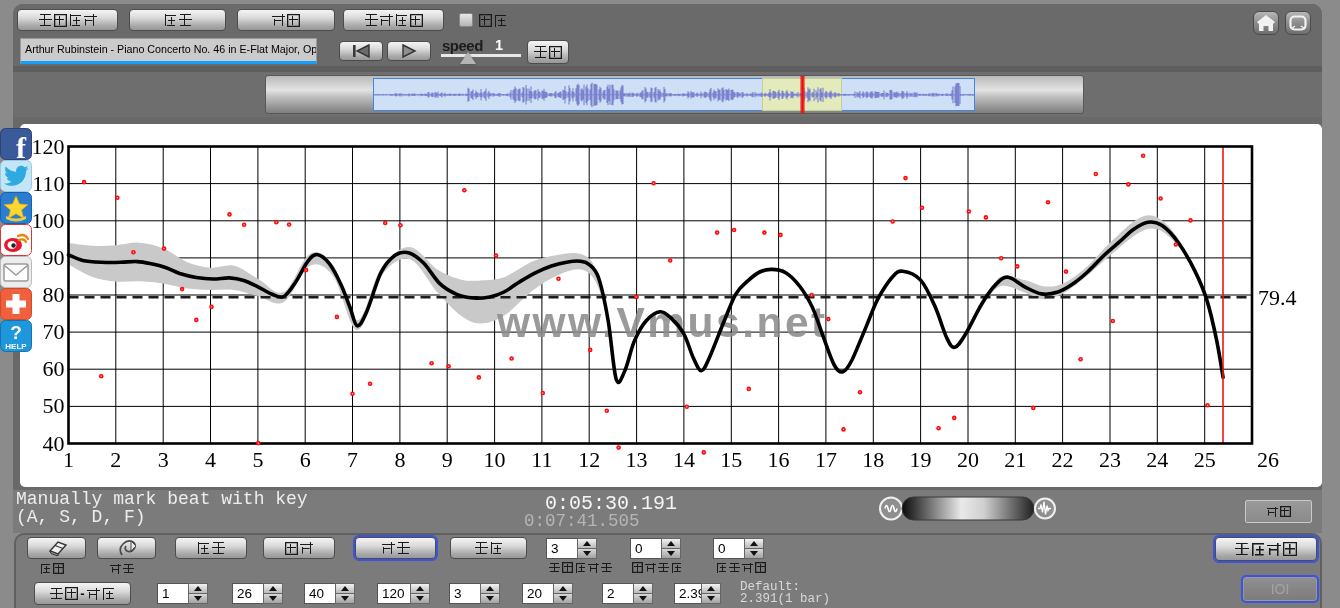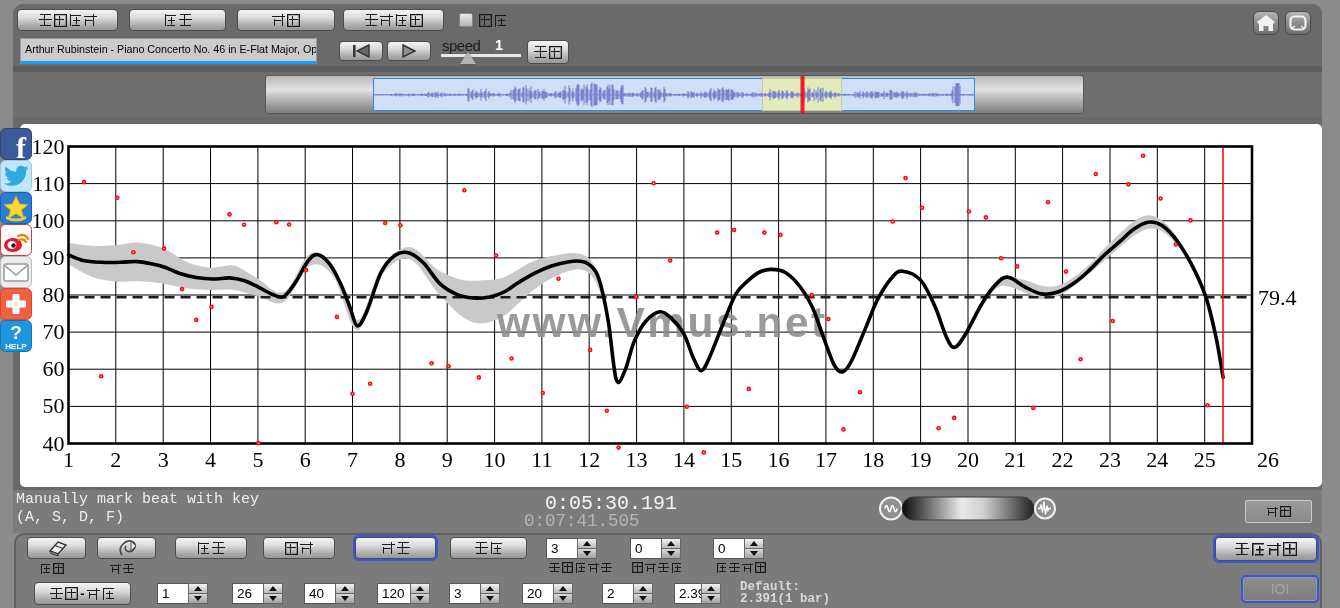--- a/index.html
+++ b/index.html
@@ -281,21 +281,21 @@
       <rect x="3" y="1" width="2.6" height="12" fill="#3a3a3a"></rect>
       <path d="M19,1 L7,7 L19,13 Z" fill="#6b6b6b" stroke="#333" stroke-width="1.4"></path>
     </svg>
   </div>
 <div class="btn" style="left:387px;top:41px;width:44px;height:20px">
 <svg width="18" height="14" viewBox="0 0 18 14">
       <path d="M3,1 L15,7 L3,13 Z" fill="#8f8f8f" stroke="#333" stroke-width="1.4"></path>
     </svg>
   </div>
 
-<div class="abs" style="left:442px;top:37px;font-size:15px;color:#1c1c1c;font-weight:normal;letter-spacing:-0.5px">speed</div>
+<div class="abs" style="left:442px;top:37px;font-size:15px;color:#1c1c1c;font-weight:bold;letter-spacing:-0.5px">speed</div>
 <div class="abs" style="left:495px;top:37px;font-size:14.5px;color:#fff;font-weight:bold">1</div>
 <div class="abs" style="left:441px;top:54px;width:80px;height:2.5px;background:#e8e8e8"></div>
 <div class="abs" style="left:460px;top:52px;width:0;height:0;border-left:8px solid transparent;border-right:8px solid transparent;border-bottom:12px solid #b5b5b5;filter:drop-shadow(0 1px 1px #555)"></div>
 <div class="btn" style="left:527px;top:40px;width:42px;height:24px">
     <span class="cj k1"></span>
     <span class="cj k2"></span>
   </div>
 
 <div class="abs" style="left:1253px;top:11px;width:26px;height:24px;background:linear-gradient(180deg,#b7b7b7,#8d8d8d 50%,#6e6e6e);border:1px solid #4a4a4a;border-radius:6px">
 <svg width="24" height="22" viewBox="0 0 24 22">
@@ -343,21 +343,21 @@
 
 <rect x="0.5" y="160.5" width="31" height="31" rx="5" fill="#f0603f" stroke="#d14a2e"></rect>
 <rect x="12.5" y="166" width="7" height="20" fill="#fff"></rect>
 <rect x="6" y="172.5" width="20" height="7" fill="#fff"></rect>
 
 <rect x="0.5" y="192.5" width="31" height="31" rx="5" fill="#1e97dc" stroke="#1773ad"></rect>
 <text x="16" y="211" font-family="Liberation Sans,sans-serif" font-size="19" font-weight="bold" fill="#fff" text-anchor="middle">?</text>
 <text x="16" y="221" font-family="Liberation Sans,sans-serif" font-size="8" font-weight="bold" fill="#fff" text-anchor="middle">HELP</text>
 </svg></div>
 
-<div class="abs mono" style="left:16px;top:491px;font-size:15px;color:#ededed;line-height:17.5px">Manually mark beat with key<br>(A, S, D, F)</div>
+<div class="abs mono" style="left:16px;top:491px;font-size:18px;color:#ededed;line-height:17.5px">Manually mark beat with key<br>(A, S, D, F)</div>
 <div class="abs mono" style="left:545px;top:492px;font-size:20px;color:#f5f5f5">0:05:30.191</div>
 <div class="abs mono" style="left:524px;top:511px;font-size:17.5px;color:#b5b5b5">0:07:41.505</div>
 
 <svg class="abs" style="left:878px;top:494px" width="182" height="29" viewBox="0 0 182 29">
 <circle cx="13" cy="14.5" r="11" fill="#8f8f8f" stroke="#f0f0f0" stroke-width="2"></circle>
 <path d="M7 14.5 q1.5 -6 3 0 q1.5 6 3 0 q1.5 -6 3 0 q1.5 6 3 0" stroke="#fff" stroke-width="1.6" fill="none"></path>
 <rect x="24" y="3" width="132" height="23" rx="11.5" fill="url(#pillg)" stroke="#3a3a3a"></rect>
 <circle cx="167" cy="14.5" r="10" fill="#8f8f8f" stroke="#f0f0f0" stroke-width="2"></circle>
 <path d="M160 14.5 h2 l1 -4 l1.5 8 l1.5 -11 l1.5 13 l1.5 -9 l1 5 l1 -2 h2" stroke="#fff" stroke-width="1.3" fill="none"></path>
 <defs>
@@ -561,14 +561,14 @@
     <div class="num" style="width:27px">2.391</div>
     <div class="ud">
       <div>
         <span class="tri-u"></span>
       </div>
       <div>
         <span class="tri-d"></span>
       </div>
     </div>
   </div>
-<div class="abs mono" style="left:740px;top:582px;font-size:12.5px;font-weight:bold;color:#d9d9d9;line-height:11.5px">Default:<br>2.391(1 bar)</div>
+<div class="abs mono" style="left:740px;top:582px;font-size:12.5px;font-weight:normal;color:#d9d9d9;line-height:11.5px">Default:<br>2.391(1 bar)</div>
 <div class="abs focus" style="left:1243px;top:577px;width:74px;height:24px;background:linear-gradient(180deg,#8f8f8f,#7c7c7c);border:1px solid #999;border-radius:3px;display:flex;align-items:center;justify-content:center;color:#a2a2a2;font-size:14px">IOI</div>
 
 </body></html>

